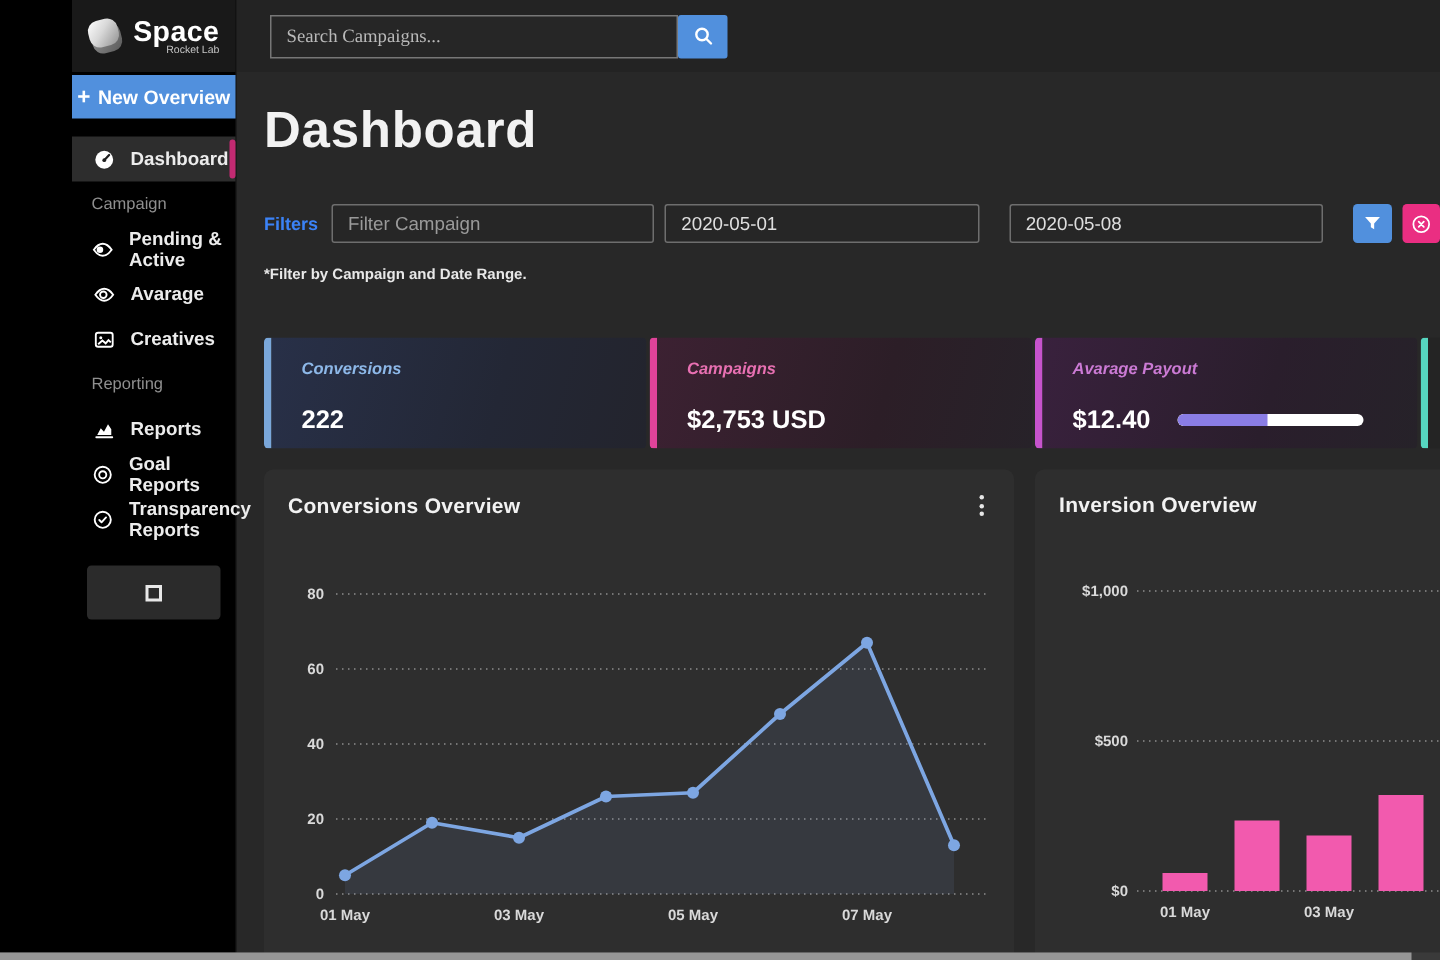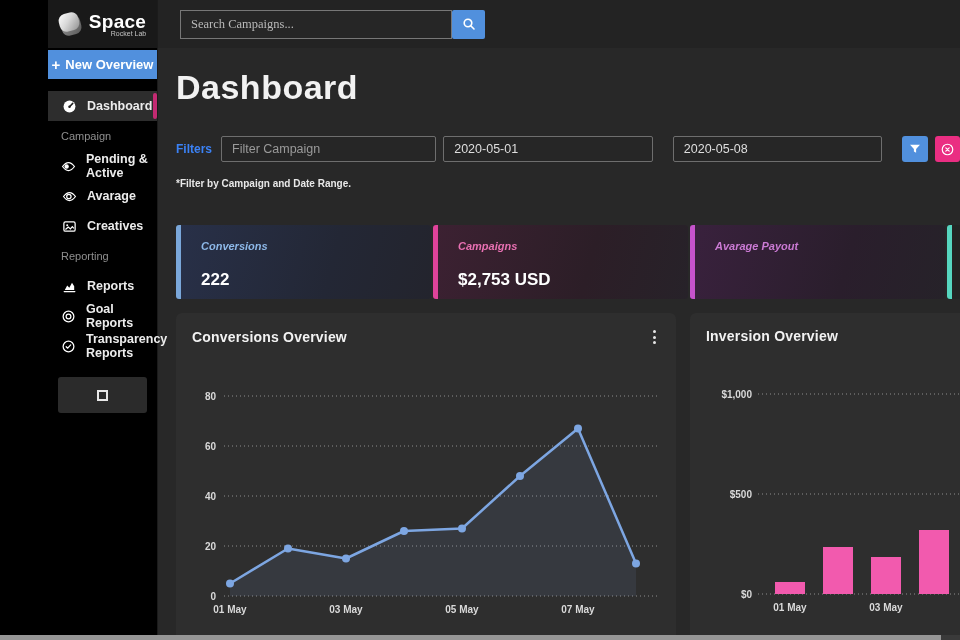--- a/index.html
+++ b/index.html
@@ -227,20 +227,26 @@
         <div class="stat-card" style="border-left-color: rgb(122, 167, 218); background: linear-gradient(105deg, rgb(40, 48, 72) 0%, rgb(35, 39, 53) 60%, rgb(35, 36, 45) 100%);">
           <div class="stat-label" style="color: rgb(141, 184, 232);">Conversions</div>
           <div class="stat-value">222</div>
         </div>
         <div class="stat-card" style="border-left-color: rgb(224, 67, 154); background: linear-gradient(105deg, rgb(60, 33, 50) 0%, rgb(44, 30, 39) 60%, rgb(39, 34, 41) 100%);">
           <div class="stat-label" style="color: rgb(232, 112, 178);">Campaigns</div>
           <div class="stat-value">$2,753 USD</div>
         </div>
         <div class="stat-card" style="border-left-color: rgb(198, 83, 204); background: linear-gradient(105deg, rgb(57, 33, 61) 0%, rgb(42, 30, 44) 60%, rgb(38, 34, 41) 100%);">
           <div class="stat-label" style="color: rgb(203, 122, 212);">Avarage Payout</div>
+          <div class="stat-value">
+            <span>$12.40</span>
+            <span class="progress-track">
+              <span class="progress-fill" style="display: block; width: 48%; background: rgb(138, 125, 229);"></span>
+            </span>
+          </div>
         </div>
         <div class="stat-card" style="border-left-color: rgb(86, 214, 192); background: rgb(36, 36, 36);"></div>
       </div>
 
       <div class="charts-row">
         <section class="chart-card">
           <div class="chart-header">
             <span class="chart-title">Conversions Overview</span>
             <span class="kebab">
                 <i></i>

